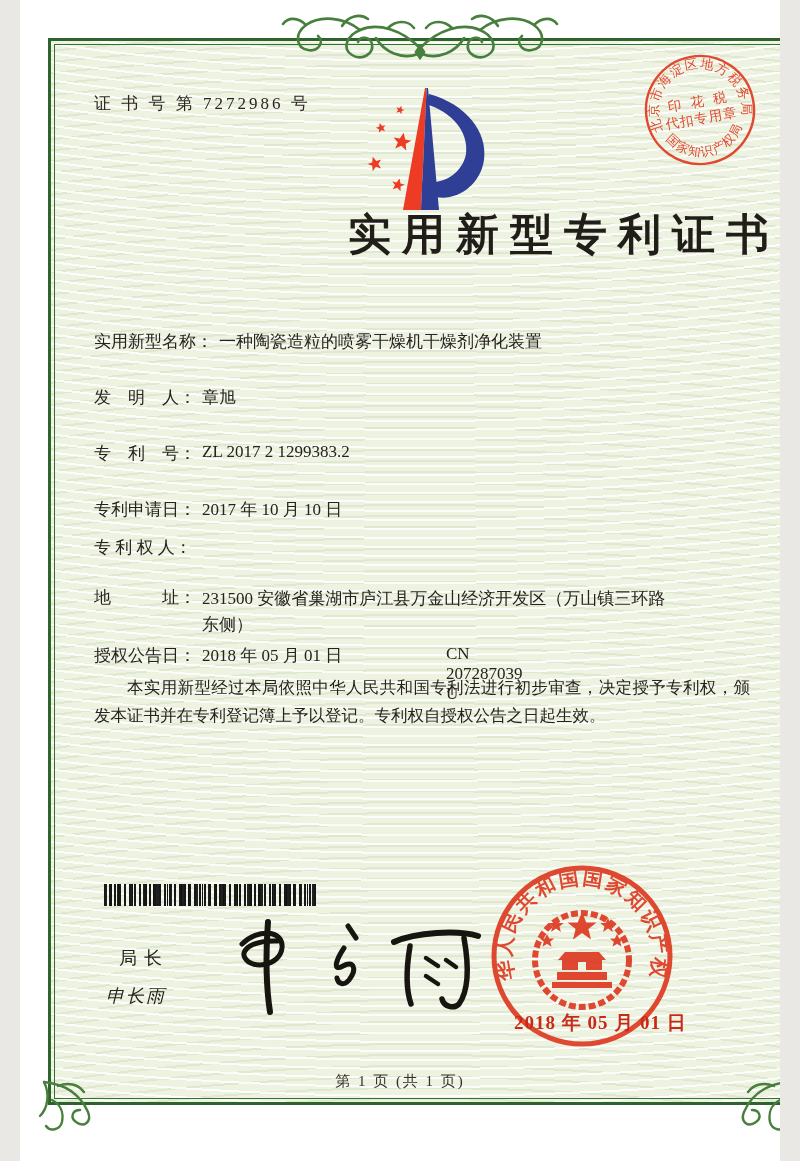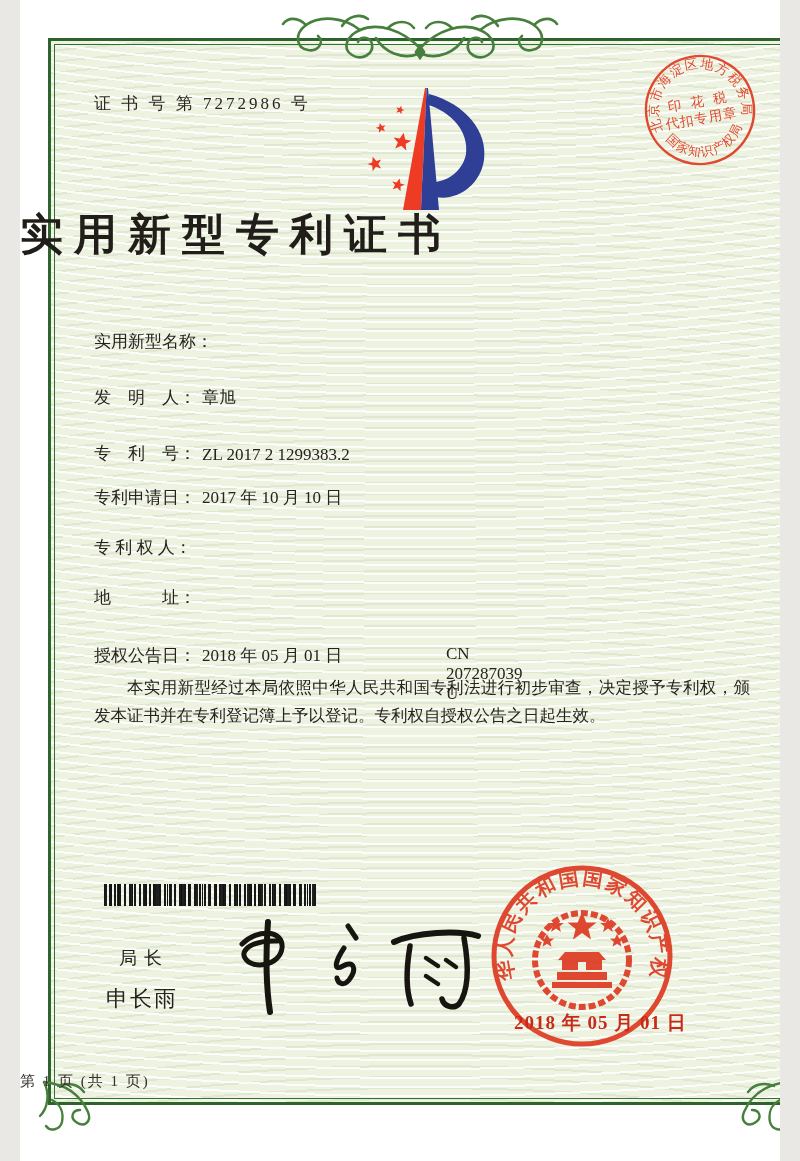--- a/index.html
+++ b/index.html
@@ -29,55 +29,55 @@
   .ornament-corner.br { left:710px; top:1078px; transform:scaleX(-1); }
   
   .cert-no {
     position:absolute; left:74px; top:92px; z-index:5;
     font-size:17px; letter-spacing:3px; color:#2a2520;
   }
   .logo { position:absolute; left:316px; top:84px; z-index:5; }
   .tax-stamp { position:absolute; left:620px; top:50px; z-index:6; }
   .title {
     position:absolute; left:0; top:206px; width:100%; z-index:5;
-    text-align:left; font-size:43px; font-weight:700;
+    text-align:right; font-size:43px; font-weight:700;
     letter-spacing:11px; color:#211d19;
   }
   
   .fields { position:absolute; left:74px; top:330px; width:660px; z-index:5; font-size:17px; }
-  .frow { position:absolute; left:0; display:flex; align-items:flex-end; }
+  .frow { position:absolute; left:0; display:flex; align-items:flex-start; }
   .frow .flabel { flex:0 0 auto; white-space:pre; }
   .frow .fvalue { margin-left:6px; }
   .frow.addr .fvalue { width:480px; line-height:26px; }
   .grant-no { position:absolute; left:346px; top:0; display:flex; }
   
   .body-text {
     position:absolute; left:74px; top:674px; width:656px; z-index:5;
     font-size:16.5px; line-height:28px; text-align:justify;
   }
   .body-text p { text-indent:2em; }
   
   .barcode {
     position:absolute; left:84px; top:884px; width:212px; height:22px; z-index:5;
     background-image:
       repeating-linear-gradient(90deg,#181818 0 2px,transparent 2px 5px),
       repeating-linear-gradient(90deg,#101010 0 1px,transparent 1px 7px),
       repeating-linear-gradient(90deg,#202020 0 3px,transparent 3px 13px);
   }
   .officer-title { position:absolute; left:99px; top:946px; z-index:5; font-size:18px; letter-spacing:7px; }
-  .officer-name  { position:absolute; left:86px; top:984px; z-index:5; font-size:22px; letter-spacing:2px; }
+  .officer-name  { position:absolute; left:86px; top:984px; z-index:5; font-size:18px; letter-spacing:2px;font-style:italic; }
   .signature { position:absolute; left:196px; top:908px; z-index:6; }
   .seal { position:absolute; left:466px; top:860px; z-index:6; }
   .seal-date {
     position:absolute; left:494px; top:1010px; z-index:7;
     font-size:19px; font-weight:700; color:#c92a18; letter-spacing:1px;
   }
   .footer {
     position:absolute; left:0; top:1072px; width:100%; z-index:5;
-    font-size:15px; letter-spacing:2px; color:#33302b;
+    text-align:center; font-size:15px; letter-spacing:2px; color:#33302b;
   }
 </style>
 </head>
 <body>
 
 <div class="page">
 
   <div class="frame"></div>
 
   <svg class="ornament-top" width="280" height="62" viewBox="0 0 280 62">
@@ -146,38 +146,40 @@
       <text x="60" y="56" font-size="13.5" letter-spacing="3" text-anchor="middle">印 花 税</text>
       <text x="60" y="73" font-size="13.5" letter-spacing="1" text-anchor="middle">代扣专用章</text>
     </g>
   </svg>
 
   <div class="title">实用新型专利证书</div>
 
   <div class="fields">
     <div class="frow" style="top:0">
       <span class="flabel">实用新型名称：</span>
+      <span class="fvalue">一种陶瓷造粒的喷雾干燥机干燥剂净化装置</span>
     </div>
     <div class="frow" style="top:56px">
       <span class="flabel">发　明　人：</span>
       <span class="fvalue">章旭</span>
     </div>
     <div class="frow" style="top:112px">
       <span class="flabel">专　利　号：</span>
       <span class="fvalue">ZL 2017 2 1299383.2</span>
     </div>
-    <div class="frow" style="top:156px">
+    <div class="frow" style="top:168px">
       <span class="flabel">专利申请日：</span>
       <span class="fvalue">2017 年 10 月 10 日</span>
     </div>
     <div class="frow" style="top:206px">
       <span class="flabel">专 利 权 人：</span>
     </div>
     <div class="frow addr" style="top:256px">
       <span class="flabel">地　　　址：</span>
+      <span class="fvalue">231500 安徽省巢湖市庐江县万金山经济开发区（万山镇三环路东侧）</span>
     </div>
     <div class="frow" style="top:314px">
       <span class="flabel">授权公告日：</span>
       <span class="fvalue">2018 年 05 月 01 日</span>
       <span class="grant-no">
         <span class="fvalue">CN 207287039 U</span>
       </span>
     </div>
   </div>
 

